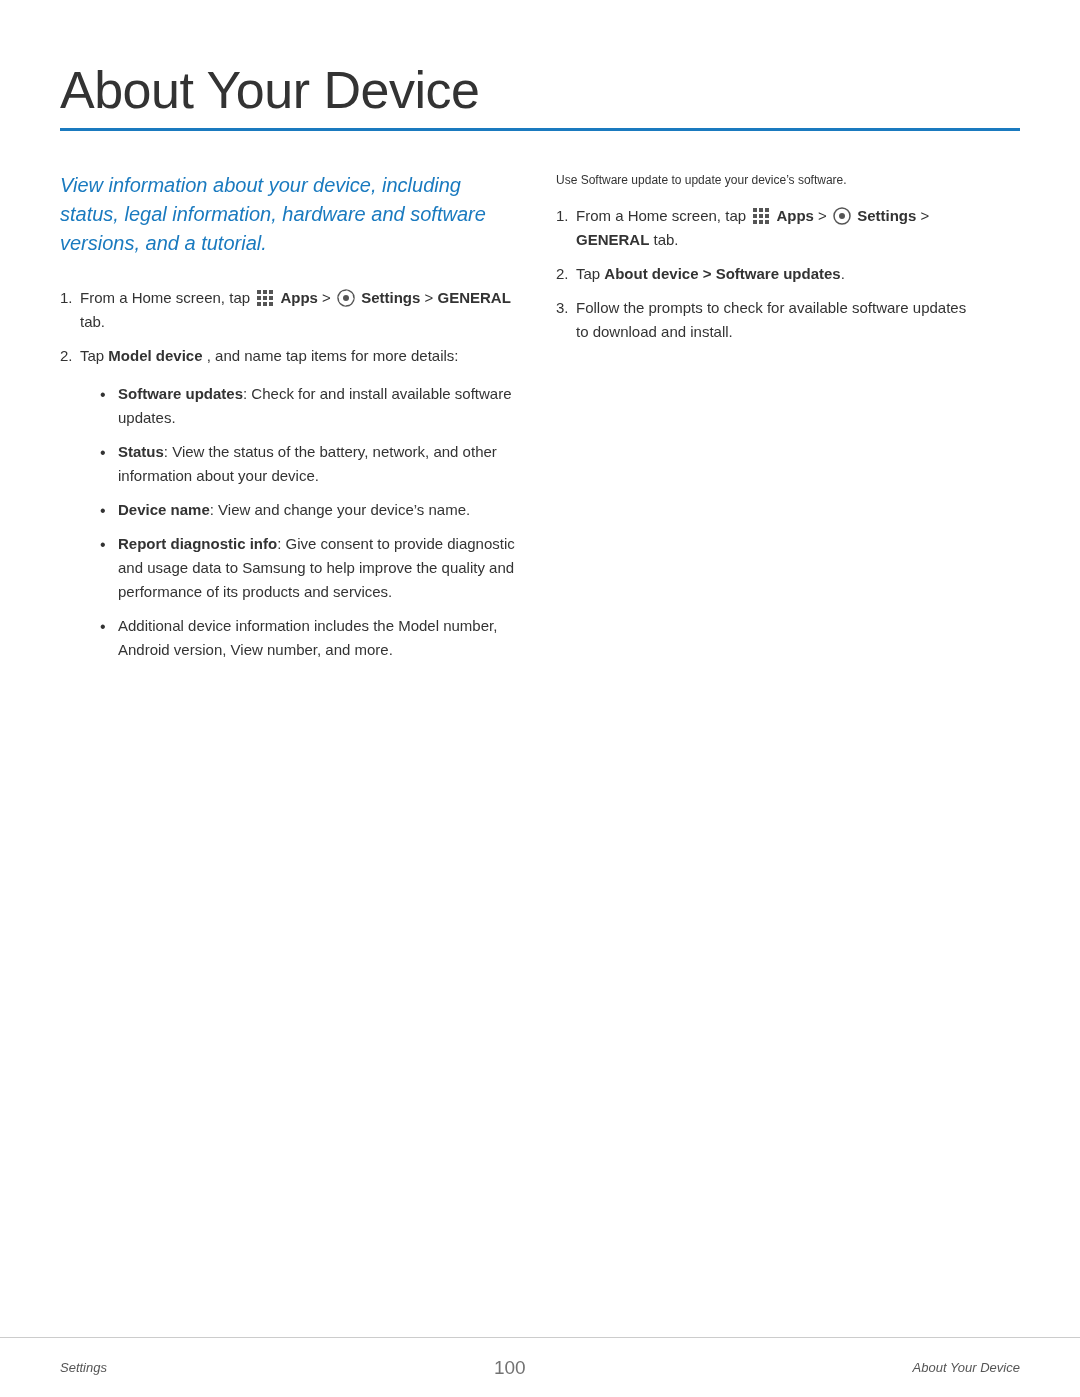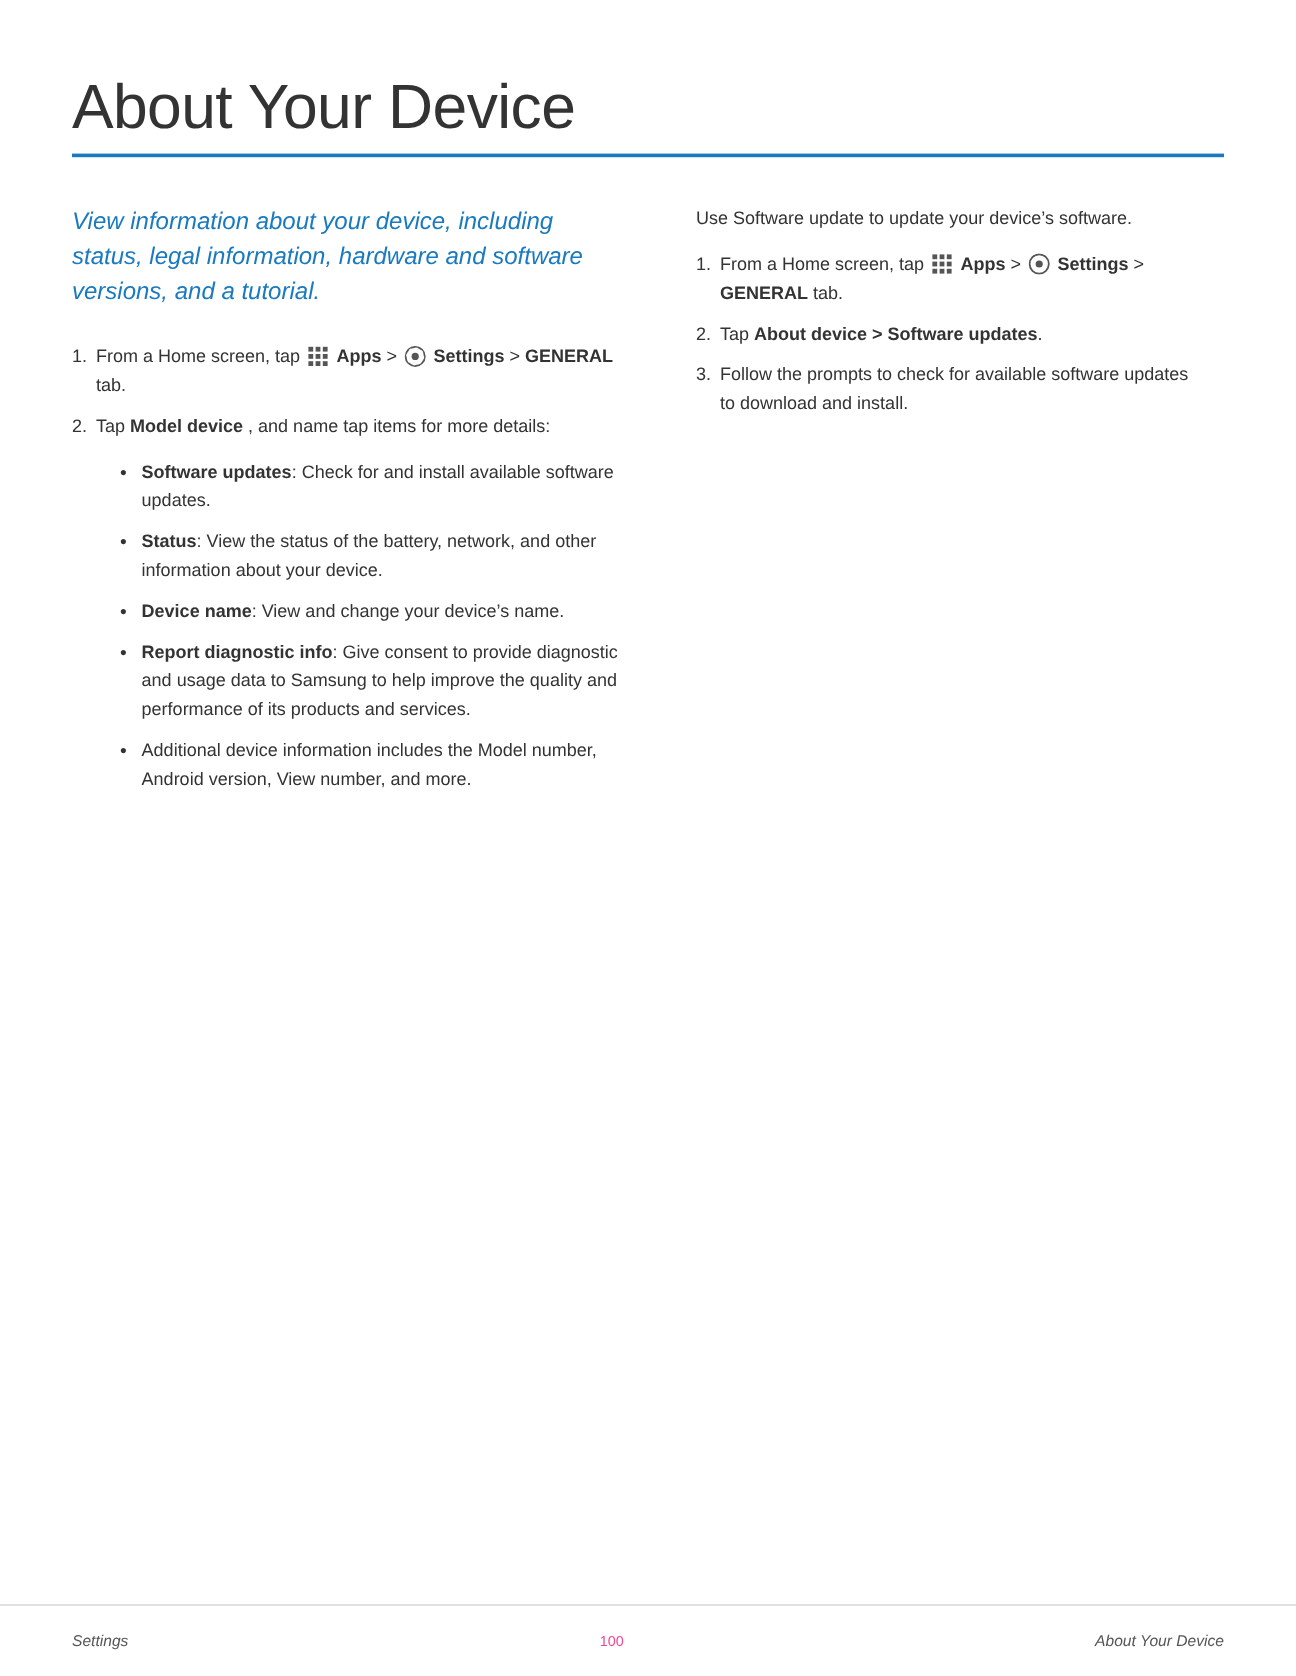--- a/index.html
+++ b/index.html
@@ -32,21 +32,21 @@
 
     .title-rule {
       border: none;
       border-top: 3px solid #1a7abf;
       margin-bottom: 40px;
       width: 100%;
     }
 
     .two-column {
       display: flex;
-      gap: 60px;
+      gap: 36px;
       align-items: flex-start;
     }
 
     .left-column {
       flex: 1;
       max-width: 460px;
     }
 
     .right-column {
       flex: 1;
@@ -62,21 +62,21 @@
     }
 
     .section-title {
       font-size: 26px;
       font-weight: 400;
       color: #1a7abf;
       margin-bottom: 14px;
     }
 
     .body-text {
-      font-size: 15px;
+      font-size: 12px;
       line-height: 1.6;
       color: #333333;
       margin-bottom: 12px;
     }
 
     .steps-list {
       list-style: none;
       padding: 0;
       margin-bottom: 14px;
     }
@@ -167,22 +167,22 @@
       padding: 0 60px;
     }
 
     .footer-left {
       font-size: 13px;
       font-style: italic;
       color: #555555;
     }
 
     .footer-center {
-      font-size: 12px;
-      color: #ec4899;
+      font-size: 19px;
+      color: #737373;
     }
 
     .footer-right {
       font-size: 13px;
       font-style: italic;
       color: #555555;
     }
 
     .right-steps {
       list-style: none;

